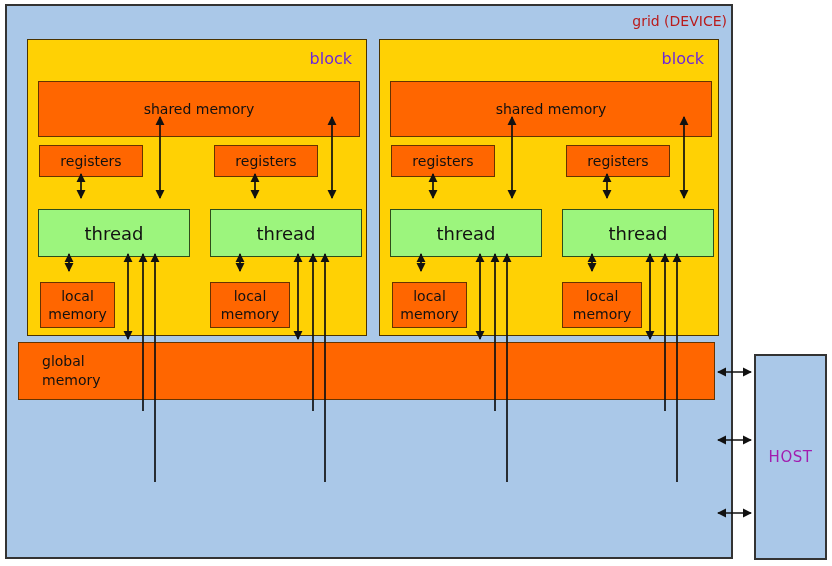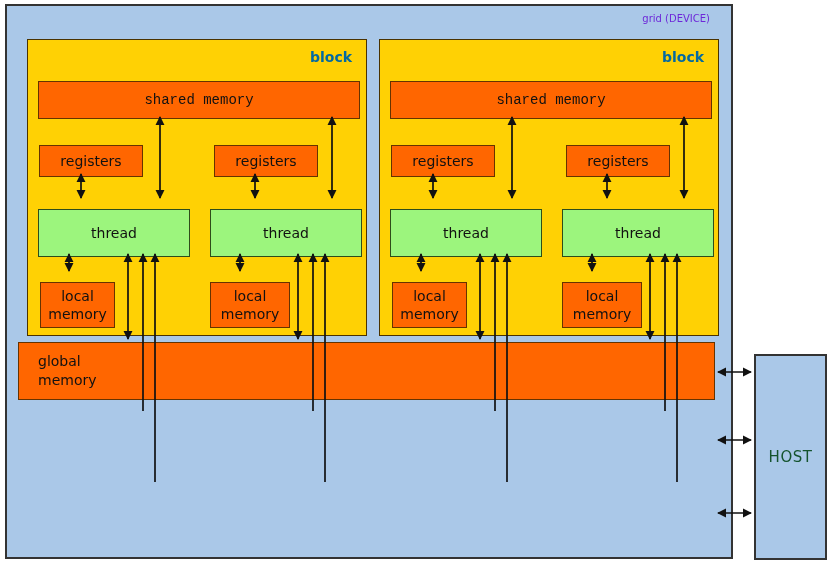--- a/index.html
+++ b/index.html
@@ -5,61 +5,61 @@
   html,body{margin:0;padding:0;background:#ffffff;}
   .canvas{
     position:relative;width:832px;height:566px;background:#ffffff;overflow:hidden;
     font-family:"DejaVu Sans","Liberation Sans",sans-serif;color:#1a1a1a;
   }
   .abs{position:absolute;box-sizing:border-box;}
   .device{
     left:5px;top:4px;width:728px;height:555px;
     background:#aac8e8;border:2.5px solid #333;
   }
-  .device-label{right:21px;top:7px;font-size:10px;color:#6d28d9;}
+  .device-label{right:4px;top:7px;font-size:14px;color:#b91c1c;}
   .block{
     width:340px;height:297px;top:33px;
     background:#ffd104;border:1.5px solid #4a3200;
   }
   .block-1{left:20px;}
   .block-2{left:372px;}
-  .block-label{right:14px;top:9px;font-size:14px;color:#0369a1;font-weight:bold;}
+  .block-label{right:14px;top:9px;font-size:16px;color:#6d28d9;}
   .obox{
     background:#ff6600;border:1.5px solid #663300;
     display:flex;align-items:center;justify-content:center;
     font-size:14px;text-align:center;color:#111;line-height:1.3;
   }
-  .shared{left:10px;top:41px;width:322px;height:38px;font-family:Liberation Mono, monospace;}
+  .shared{left:10px;top:41px;width:322px;height:56px;}
   .registers-1{left:11px;top:105px;width:104px;height:32px;}
   .registers-2{left:186px;top:105px;width:104px;height:32px;}
   .thread{
     background:#9cf57d;border:1.5px solid #2e4d1a;
     display:flex;align-items:center;justify-content:center;
-    font-size:14px;color:#111;
+    font-size:18px;color:#111;
   }
   .thread-1{left:10px;top:169px;width:152px;height:48px;}
   .thread-2{left:182px;top:169px;width:152px;height:48px;}
   .local-1{left:12px;top:242px;width:75px;height:46px;}
   .local-2{left:182px;top:242px;width:80px;height:46px;}
   .local-1 span,.local-2 span{display:block;width:70px;}
   .band{
     left:18px;width:697px;
     background:#ff6600;border:1.5px solid #663300;
     display:flex;align-items:center;
     font-size:14px;color:#111;line-height:1.35;
   }
-  .band span{display:block;width:95px;padding-left:0;margin-left:19px;}
+  .band span{display:block;width:95px;padding-left:23px;}
   .band-global{top:342px;height:58px;}
   .band-constant{top:412px;height:58px;}
   .band-texture{top:483px;height:64px;}
   .host{
     left:754px;top:354px;width:73px;height:206px;
     background:#aac8e8;border:2.5px solid #333;
     display:flex;align-items:center;justify-content:center;
-    font-size:15px;letter-spacing:0.5px;color:#14532d;
+    font-size:15px;letter-spacing:0.5px;color:#a21caf;
   }
   .arrows{left:0;top:0;width:832px;height:566px;pointer-events:none;z-index:10;}
 </style>
 </head>
 <body>
 
 <div class="canvas">
 
   <div class="abs device">
     <div class="abs device-label">grid (DEVICE)</div>

